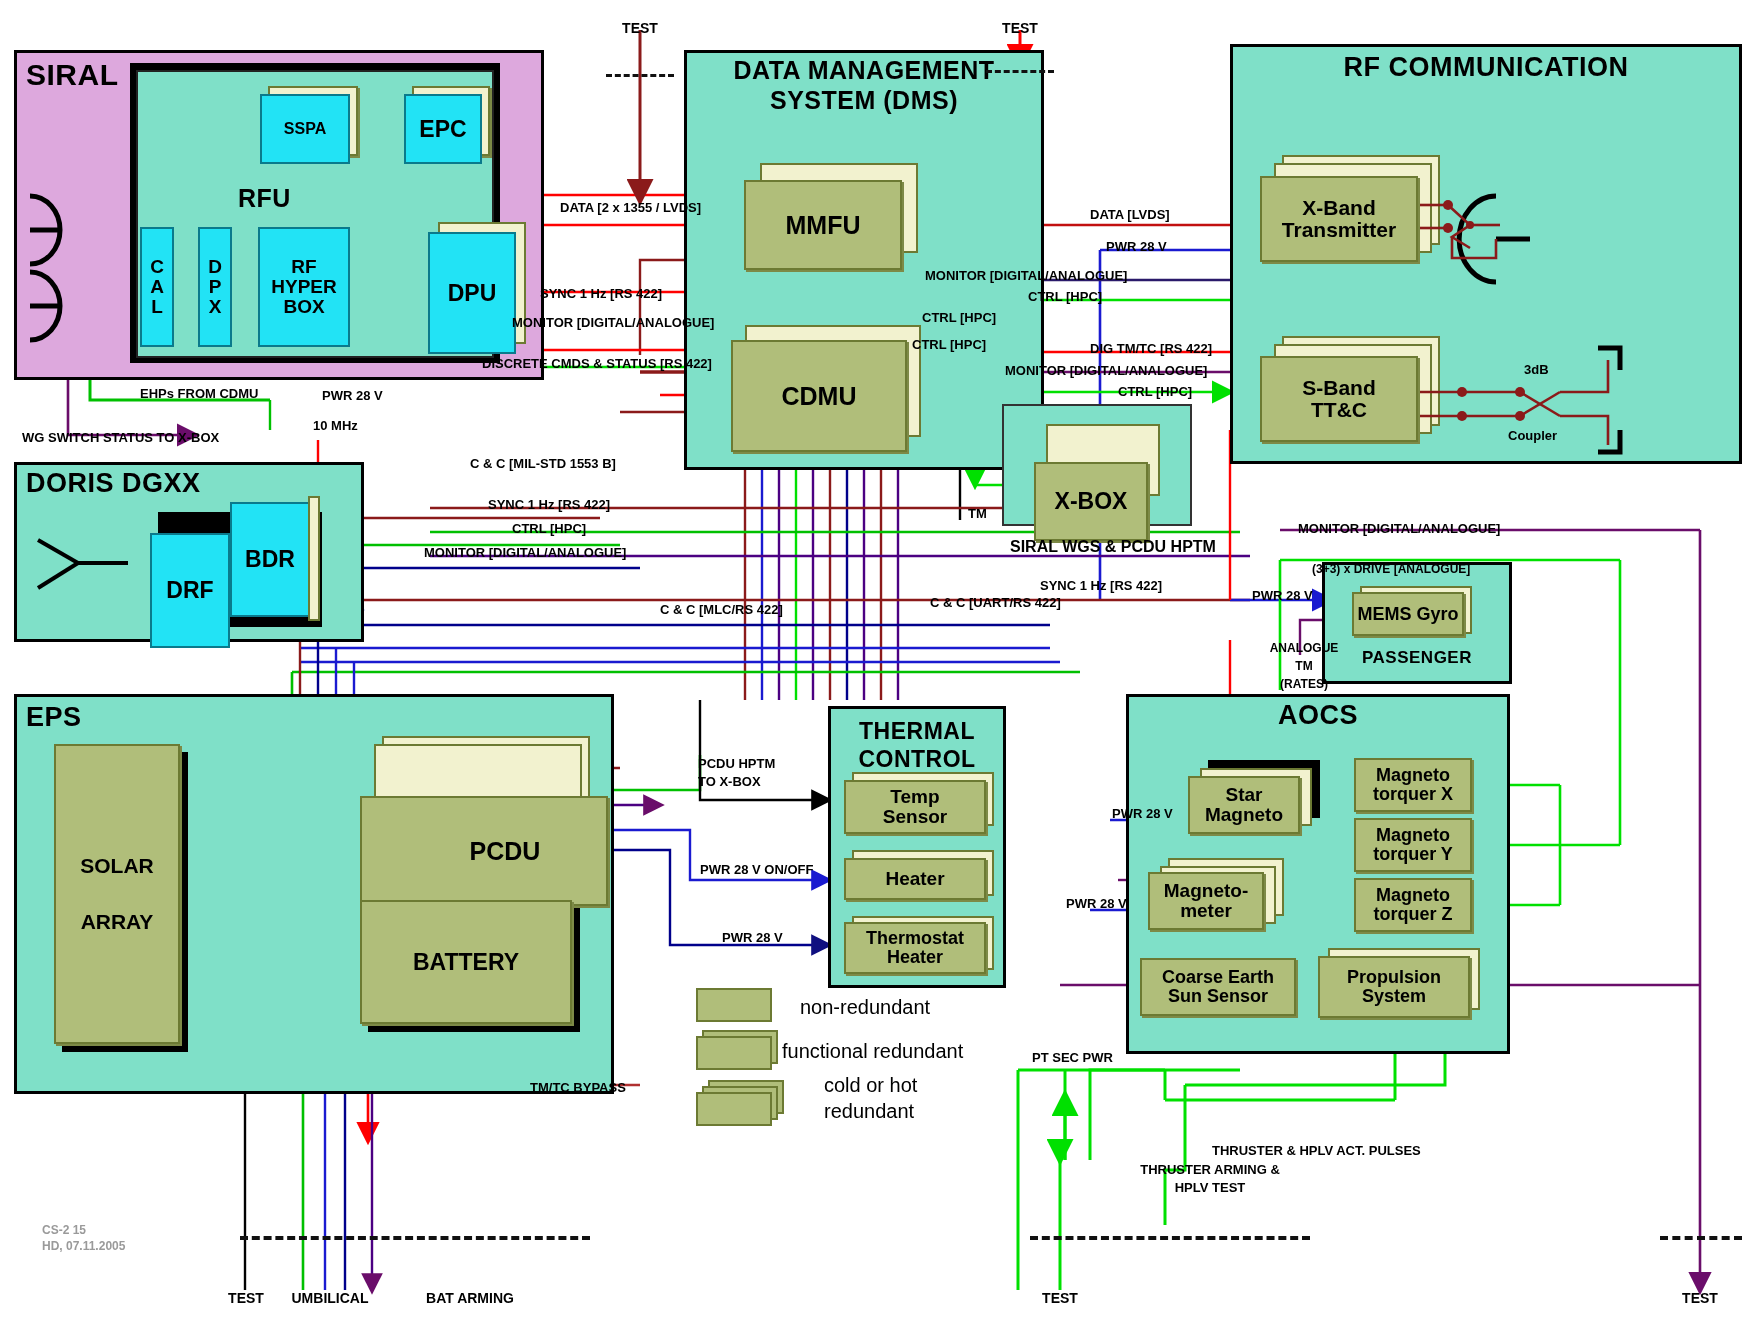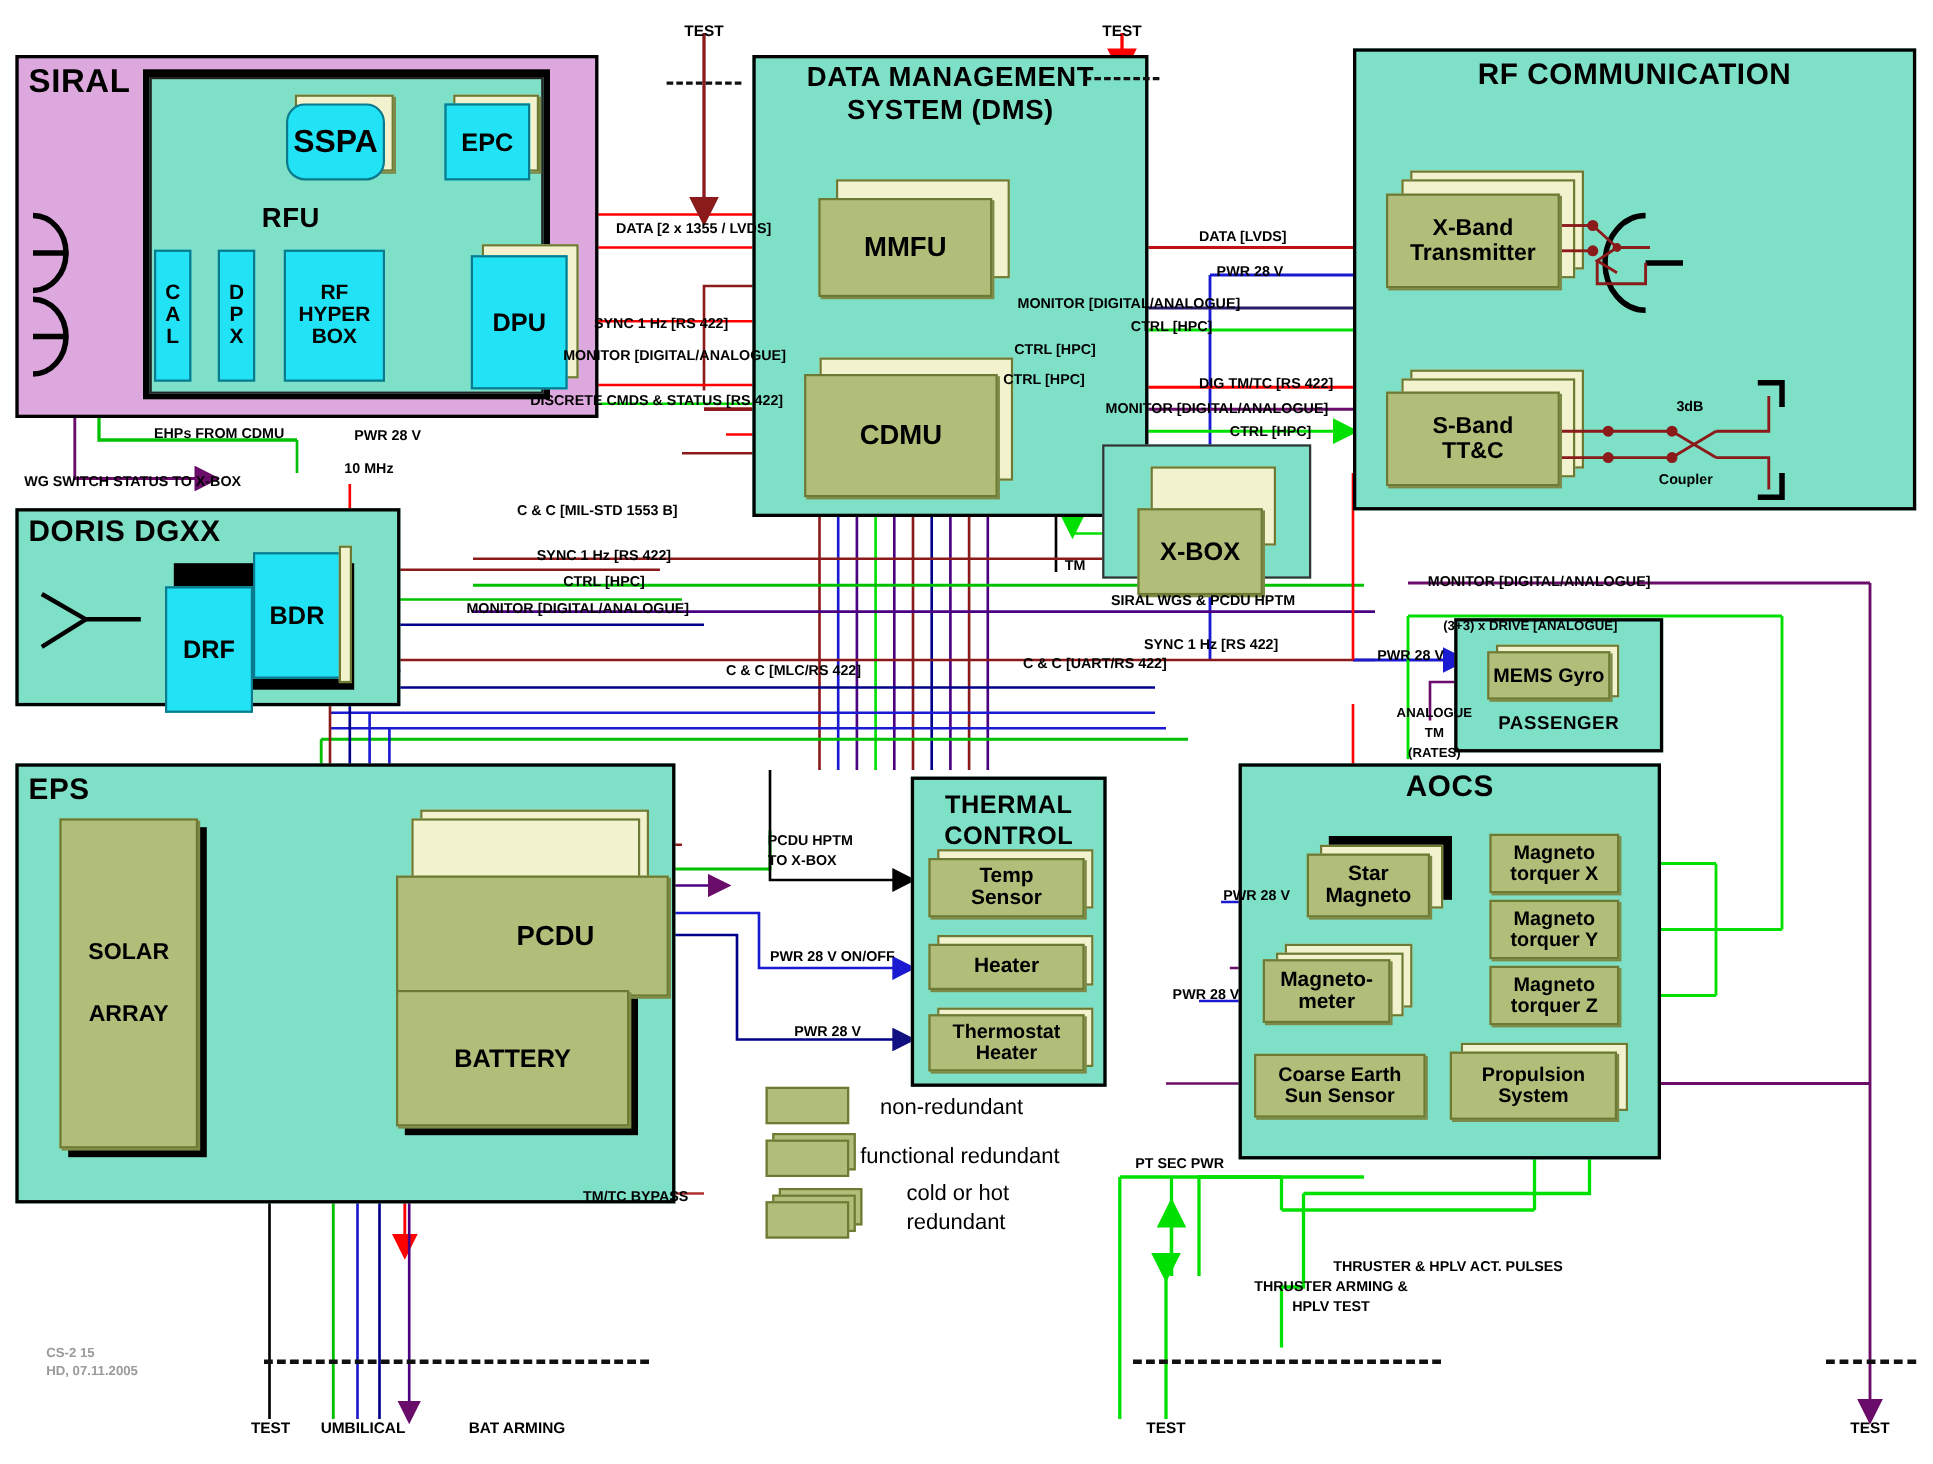--- a/index.html
+++ b/index.html
@@ -287,21 +287,21 @@
         <path d="M38,588 L78,563"></path>
         <path d="M78,563 L128,563"></path>
     </g>
     <g fill="none" stroke="#000" stroke-width="5">
       <path d="M1496,196 A36,42 0 0 0 1496,282"></path>
         <path d="M1496,239 L1530,239"></path>
     </g>
   </svg>
 
   <div class="unit olive" style="left:268px;top:86px;width:90px;height:70px;background:#f2f2cf;border:2px solid #6c7a33;"></div>
-  <div class="unit cyan" style="left:260px;top:94px;width:90px;height:70px;font-size:29px;border-radius:17px;">SSPA</div>
+  <div class="unit cyan" style="left:260px;top:94px;width:90px;height:70px;font-size:16px;">SSPA</div>
 
   <div class="unit olive" style="left:412px;top:86px;width:78px;height:70px;background:#f2f2cf;border:2px solid #6c7a33;"></div>
   <div class="unit cyan" style="left:404px;top:94px;width:78px;height:70px;font-size:23px;">EPC</div>
 
   <div class="unit cyan" style="left:140px;top:227px;width:34px;height:120px;flex-direction:column;font-size:19px;">
     <span>C</span>
     <span>A</span>
     <span>L</span>
   </div>
   <div class="unit cyan" style="left:198px;top:227px;width:34px;height:120px;flex-direction:column;font-size:19px;">
@@ -462,21 +462,21 @@
   <div class="lbl" style="left:1090px;top:207px;font-size:13px;">DATA [LVDS]</div>
   <div class="lbl" style="left:1106px;top:239px;font-size:13px;">PWR 28 V</div>
   <div class="lbl" style="left:925px;top:268px;font-size:13px;">MONITOR [DIGITAL/ANALOGUE]</div>
   <div class="lbl" style="left:1028px;top:289px;font-size:13px;">CTRL [HPC]</div>
   <div class="lbl" style="left:922px;top:310px;font-size:13px;">CTRL [HPC]</div>
   <div class="lbl" style="left:912px;top:337px;font-size:13px;">CTRL [HPC]</div>
   <div class="lbl" style="left:1090px;top:341px;font-size:13px;">DIG TM/TC [RS 422]</div>
   <div class="lbl" style="left:1005px;top:363px;font-size:13px;">MONITOR [DIGITAL/ANALOGUE]</div>
   <div class="lbl" style="left:1118px;top:384px;font-size:13px;">CTRL [HPC]</div>
   <div class="lbl" style="left:968px;top:506px;font-size:13px;">TM</div>
-  <div class="lbl" style="left:1010px;top:538px;font-size:13px;">SIRAL WGS &amp;  PCDU HPTM</div>
+  <div class="lbl" style="left:1010px;top:538px;font-size:16px;">SIRAL WGS &amp;  PCDU HPTM</div>
   <div class="lbl" style="left:1298px;top:521px;font-size:13px;">MONITOR [DIGITAL/ANALOGUE]</div>
   <div class="lbl" style="left:1312px;top:562px;font-size:12px;">(3+3) x DRIVE [ANALOGUE]</div>
   <div class="lbl" style="left:1040px;top:578px;font-size:13px;">SYNC 1 Hz [RS 422]</div>
   <div class="lbl" style="left:1252px;top:588px;font-size:13px;">PWR 28 V</div>
   <div class="lblc" style="left:1244px;top:641px;width:120px;font-size:12px;">ANALOGUE</div>
   <div class="lblc" style="left:1244px;top:659px;width:120px;font-size:12px;">TM</div>
   <div class="lblc" style="left:1244px;top:677px;width:120px;font-size:12px;">(RATES)</div>
   <div class="lbl" style="left:1112px;top:806px;font-size:13px;">PWR 28 V</div>
   <div class="lbl" style="left:1066px;top:896px;font-size:13px;">PWR 28 V</div>
   <div class="lbl" style="left:698px;top:756px;font-size:13px;">PCDU HPTM</div>

